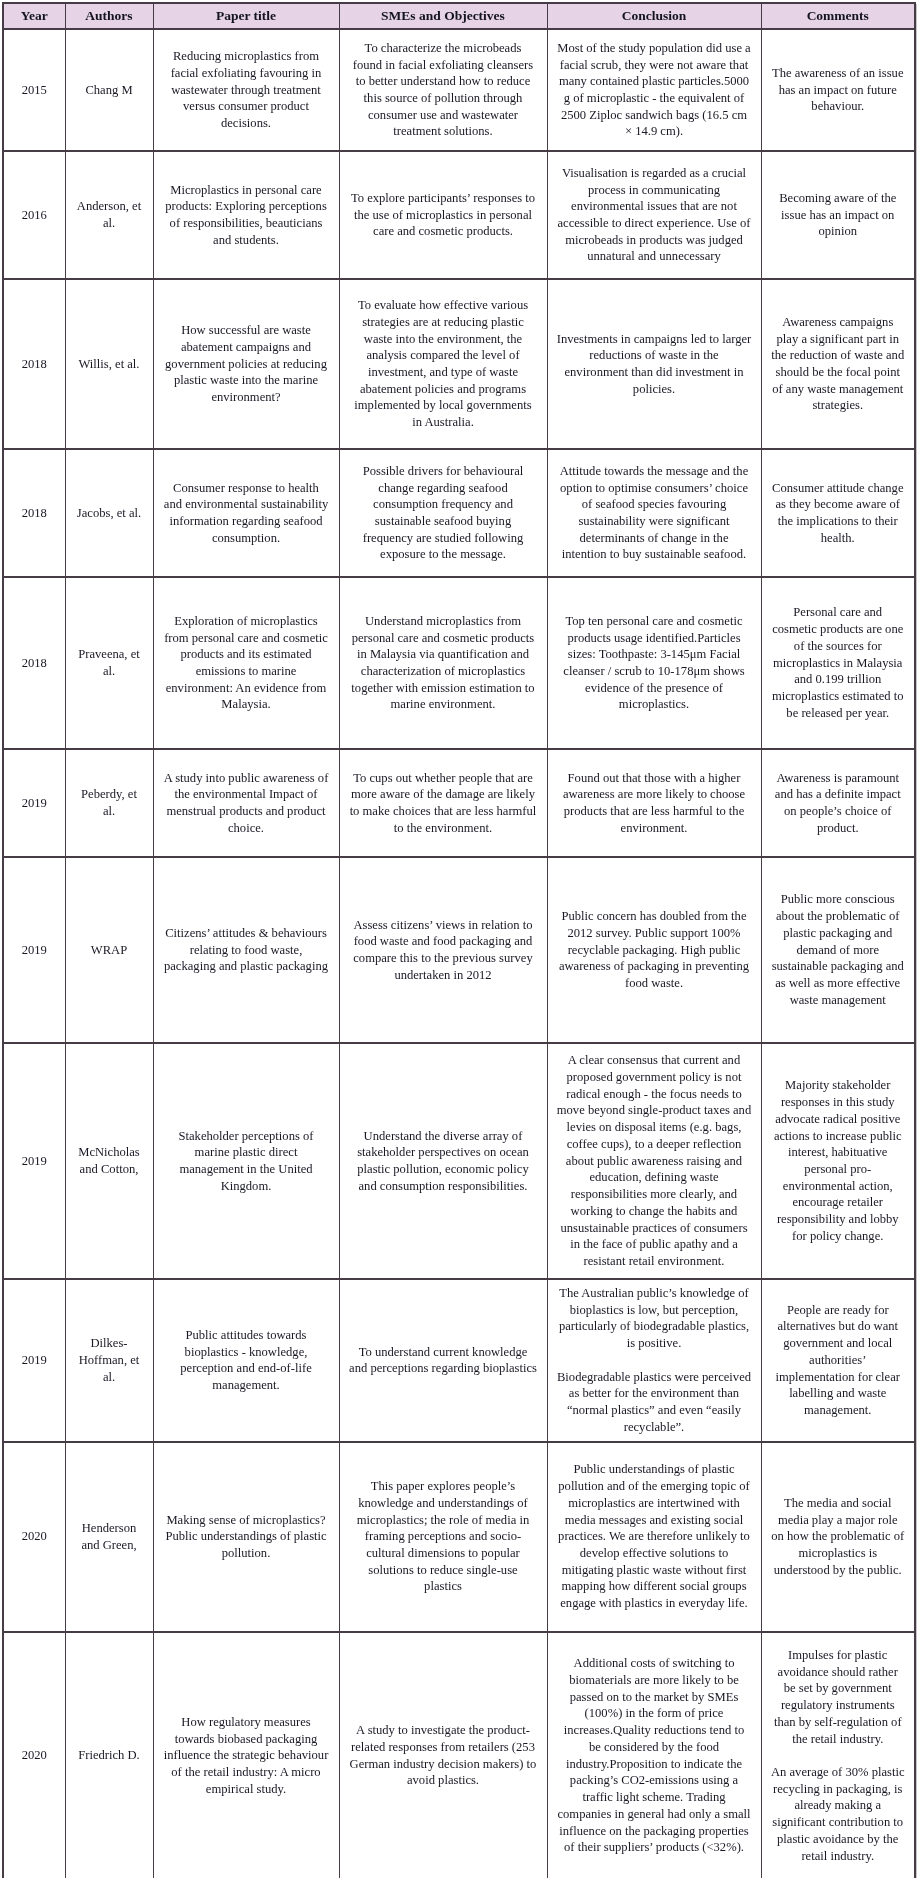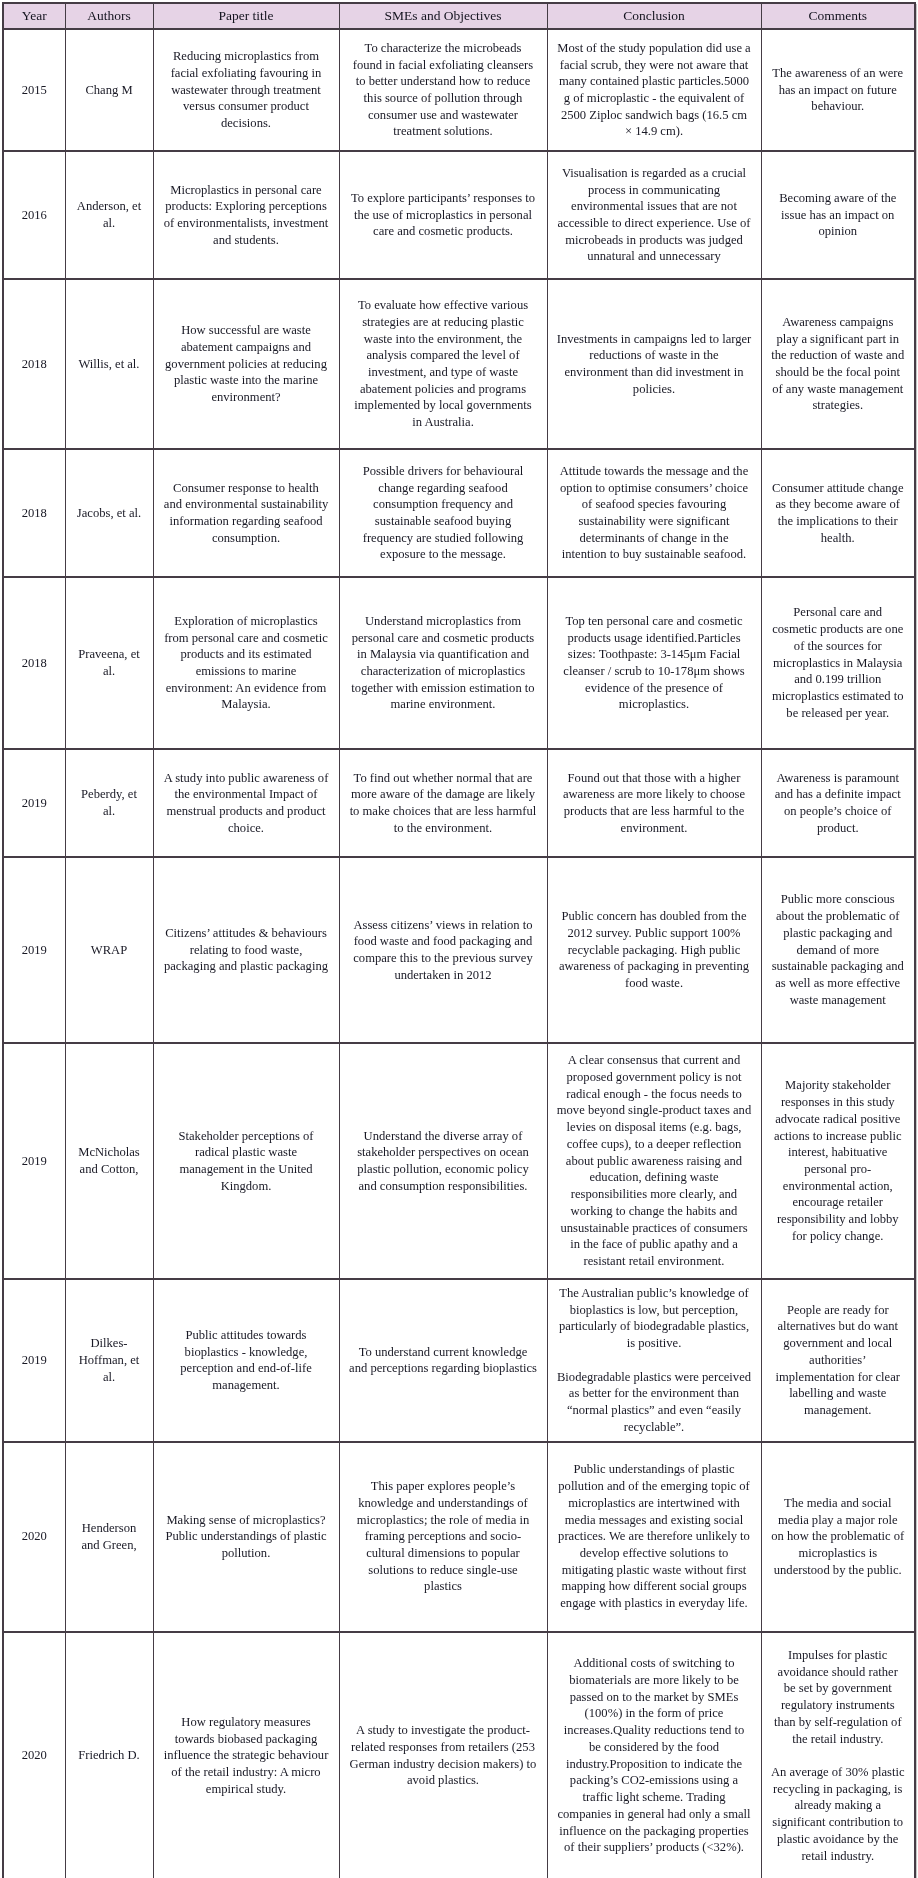--- a/index.html
+++ b/index.html
@@ -22,21 +22,21 @@
   col.c-authors    { width: 88px;  }
   col.c-title      { width: 186px; }
   col.c-aims       { width: 208px; }
   col.c-conclusion { width: 214px; }
   col.c-comments   { width: 154px; }
   th {
     background: #e6d3e6;
     border: 1px solid #453c45;
     border-bottom: 2px solid #453c45;
     font-size: 13.5px;
-    font-weight: normal;
+    font-weight: bold;
     padding: 4px 2px;
     text-align: center;
     color: #14141f;
   }
   td {
     border-left: 1px solid #453c45;
     border-right: 1px solid #453c45;
     border-top: 2px solid #453c45;
     border-bottom: 2px solid #453c45;
     text-align: center;
@@ -82,26 +82,26 @@
       <th>Comments</th>
     </tr>
   </thead>
   <tbody>
     <tr class="r0">
       <td>2015</td>
       <td>Chang M</td>
       <td>Reducing microplastics from facial exfoliating favouring in wastewater through treatment versus consumer product decisions.</td>
       <td>To characterize the microbeads found in facial exfoliating cleansers to better understand how to reduce this source of pollution through consumer use and wastewater treatment solutions.</td>
       <td>Most of the study population did use a facial scrub, they were not aware that many contained plastic particles.5000 g of microplastic - the equivalent of 2500 Ziploc sandwich bags (16.5 cm × 14.9 cm).</td>
-      <td>The awareness of an were has an impact on future behaviour.</td>
+      <td>The awareness of an issue has an impact on future behaviour.</td>
     </tr>
     <tr class="r1">
       <td>2016</td>
       <td>Anderson, et al.</td>
-      <td>Microplastics in personal care products: Exploring perceptions of environmentalists, investment and students.</td>
+      <td>Microplastics in personal care products: Exploring perceptions of responsibilities, beauticians and students.</td>
       <td>To explore participants’ responses to the use of microplastics in personal care and cosmetic products.</td>
       <td>Visualisation is regarded as a crucial process in communicating environmental issues that are not accessible to direct experience. Use of microbeads in products was judged unnatural and unnecessary</td>
       <td>Becoming aware of the issue has an impact on opinion</td>
     </tr>
     <tr class="r2">
       <td>2018</td>
       <td>Willis, et al.</td>
       <td>How successful are waste abatement campaigns and government policies at reducing plastic waste into the marine environment?</td>
       <td>To evaluate how effective various strategies are at reducing plastic waste into the environment, the analysis compared the level of investment, and type of waste abatement policies and programs implemented by local governments in Australia.</td>
       <td>Investments in campaigns led to larger reductions of waste in the environment than did investment in policies.</td>
@@ -120,36 +120,36 @@
       <td>Praveena, et al.</td>
       <td>Exploration of microplastics from personal care and cosmetic products and its estimated emissions to marine environment: An evidence from Malaysia.</td>
       <td>Understand microplastics from personal care and cosmetic products in Malaysia via quantification and characterization of microplastics together with emission estimation to marine environment.</td>
       <td>Top ten personal care and cosmetic products usage identified.Particles sizes: Toothpaste: 3-145μm Facial cleanser / scrub to 10-178μm shows evidence of the presence of microplastics.</td>
       <td>Personal care and cosmetic products are one of the sources for microplastics in Malaysia and 0.199 trillion microplastics estimated to be released per year.</td>
     </tr>
     <tr class="r5">
       <td>2019</td>
       <td>Peberdy, et al.</td>
       <td>A study into public awareness of the environmental Impact of menstrual products and product choice.</td>
-      <td>To find out whether normal that are more aware of the damage are likely to make choices that are less harmful to the environment.</td>
+      <td>To cups out whether people that are more aware of the damage are likely to make choices that are less harmful to the environment.</td>
       <td>Found out that those with a higher awareness are more likely to choose products that are less harmful to the environment.</td>
       <td>Awareness is paramount and has a definite impact on people’s choice of product.</td>
     </tr>
     <tr class="r6">
       <td>2019</td>
       <td>WRAP</td>
       <td>Citizens’ attitudes &amp; behaviours relating to food waste, packaging and plastic packaging</td>
       <td>Assess citizens’ views in relation to food waste and food packaging and compare this to the previous survey undertaken in 2012</td>
       <td>Public concern has doubled from the 2012 survey. Public support 100% recyclable packaging. High public awareness of packaging in preventing food waste.</td>
       <td>Public more conscious about the problematic of plastic packaging and demand of more sustainable packaging and as well as more effective waste management</td>
     </tr>
     <tr class="r7">
       <td>2019</td>
       <td>McNicholas and Cotton,</td>
-      <td>Stakeholder perceptions of radical plastic waste management in the United Kingdom.</td>
+      <td>Stakeholder perceptions of marine plastic direct management in the United Kingdom.</td>
       <td>Understand the diverse array of stakeholder perspectives on ocean plastic pollution, economic policy and consumption responsibilities.</td>
       <td>A clear consensus that current and proposed government policy is not radical enough - the focus needs to move beyond single-product taxes and levies on disposal items (e.g. bags, coffee cups), to a deeper reflection about public awareness raising and education, defining waste responsibilities more clearly, and working to change the habits and unsustainable practices of consumers in the face of public apathy and a resistant retail environment.</td>
       <td>Majority stakeholder responses in this study advocate radical positive actions to increase public interest, habituative personal pro-environmental action, encourage retailer responsibility and lobby for policy change.</td>
     </tr>
     <tr class="r8">
       <td>2019</td>
       <td>Dilkes-Hoffman, et al.</td>
       <td>Public attitudes towards bioplastics - knowledge, perception and end-of-life management.</td>
       <td>To understand current knowledge and perceptions regarding bioplastics</td>
       <td>The Australian public’s knowledge of bioplastics is low, but perception, particularly of biodegradable plastics, is positive.

